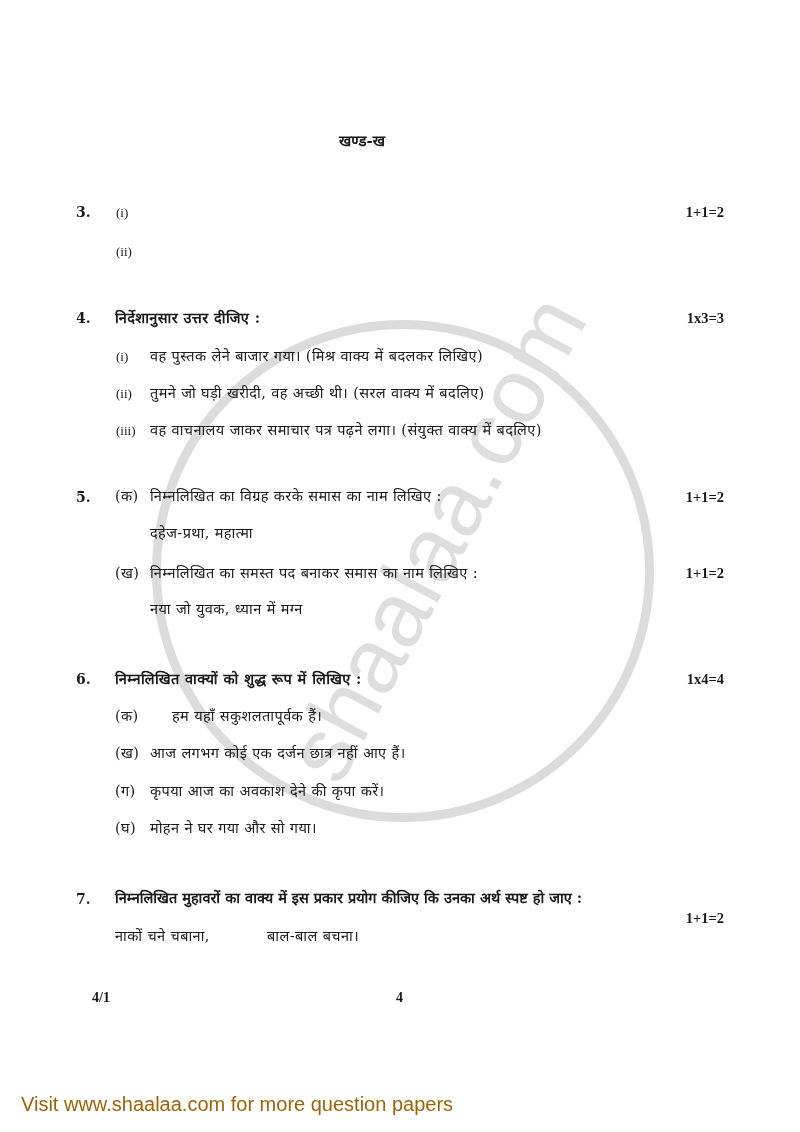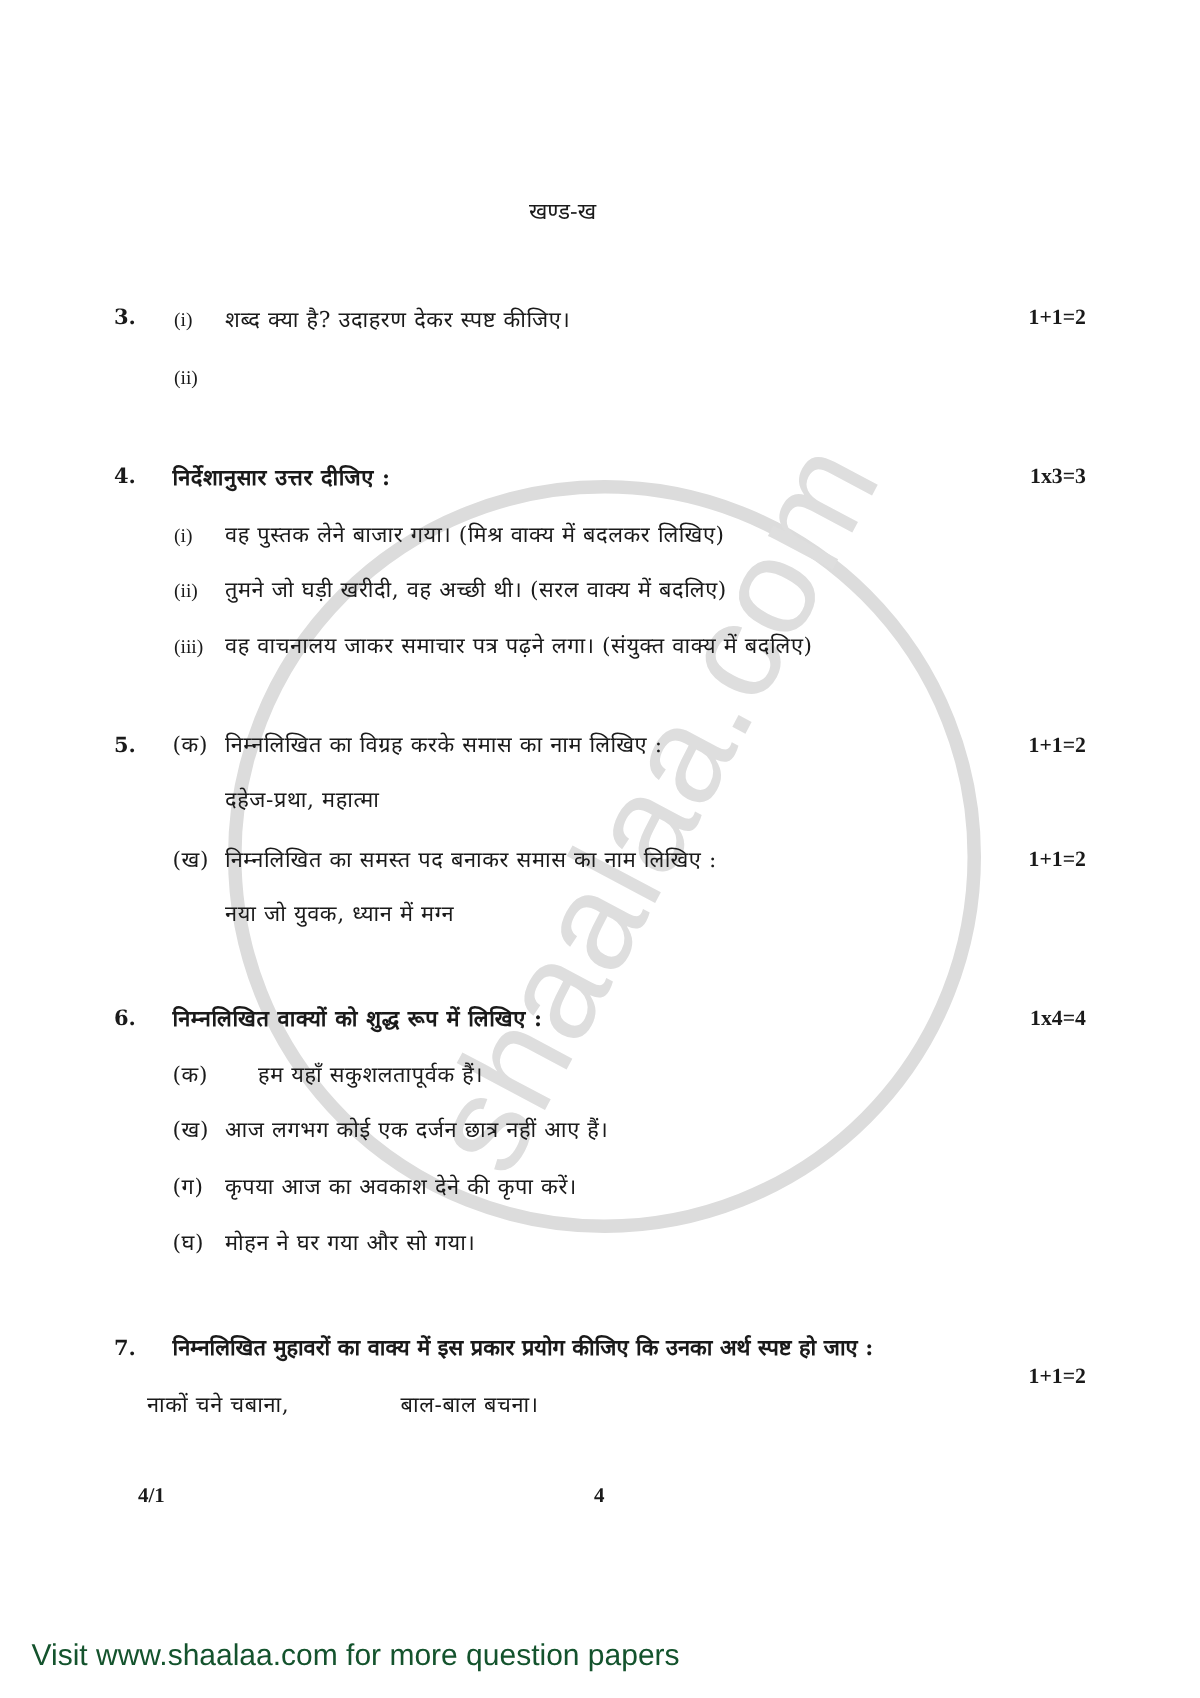--- a/index.html
+++ b/index.html
@@ -49,22 +49,21 @@
       position: absolute;
       z-index: 1;
       white-space: nowrap;
     }
     .section-title {
       left: 0;
       width: 724px;
       text-align: center;
       top: 130px;
       font-size: 15px;
-      font-weight: normal;
-      padding-left: 13px;
+      font-weight: bold;
     }
     .qnum {
       font-weight: bold;
       font-size: 14px;
       left: 76px;
     }
     .roman {
       font-family: "Liberation Serif", "DejaVu Serif", serif;
       font-size: 13px;
       left: 116px;
@@ -95,36 +94,35 @@
       top: 990px;
       font-family: "Liberation Serif", "DejaVu Serif", serif;
       font-weight: bold;
       font-size: 14px;
     }
     .visit-banner {
       left: 21px;
       top: 1093px;
       font-family: "Liberation Sans", "DejaVu Sans", sans-serif;
       font-size: 20px;
-      color: #14532d;
+      color: #a16207;
     }
   </style>
 </head>
 <body>
 
 <div class="page">
 
   <div class="watermark-circle"></div>
   <div class="watermark-text">shaalaa.com</div>
 
   <div class="abs section-title">खण्ड-ख</div>
 
   <div class="abs qnum" style="top:204px;">3.</div>
   <div class="abs roman" style="top:205px;">(i)</div>
-  <div class="abs text" style="left:150px; top:202px;">शब्द क्या है?  उदाहरण देकर स्पष्ट कीजिए।</div>
   <div class="abs marks" style="top:204px;">1+1=2</div>
   <div class="abs roman" style="top:244px;">(ii)</div>
 
   <div class="abs qnum" style="top:310px;">4.</div>
   <div class="abs text bold" style="left:115px; top:307px;">निर्देशानुसार उत्तर दीजिए :</div>
   <div class="abs marks" style="top:310px;">1x3=3</div>
 
   <div class="abs roman" style="top:349px;">(i)</div>
   <div class="abs text" style="left:150px; top:345px;">वह पुस्तक लेने बाजार गया। (मिश्र वाक्य में बदलकर लिखिए)</div>
   <div class="abs roman" style="top:386px;">(ii)</div>
@@ -152,20 +150,20 @@
   <div class="abs text" style="left:115px; top:742px;">(ख)</div>
   <div class="abs text" style="left:150px; top:742px;">आज लगभग कोई एक दर्जन छात्र नहीं आए हैं।</div>
   <div class="abs text" style="left:115px; top:780px;">(ग)</div>
   <div class="abs text" style="left:150px; top:780px;">कृपया आज का अवकाश देने की कृपा करें।</div>
   <div class="abs text" style="left:115px; top:817px;">(घ)</div>
   <div class="abs text" style="left:150px; top:817px;">मोहन ने घर गया और सो गया।</div>
 
   <div class="abs qnum" style="top:891px;">7.</div>
   <div class="abs text bold" style="left:115px; top:887px; letter-spacing:0;">निम्नलिखित मुहावरों का वाक्य में इस प्रकार प्रयोग कीजिए कि उनका अर्थ स्पष्ट हो जाए :</div>
   <div class="abs marks" style="top:910px;">1+1=2</div>
-  <div class="abs text" style="left:98px; top:925px;">नाकों चने चबाना,</div>
+  <div class="abs text" style="left:115px; top:925px;">नाकों चने चबाना,</div>
   <div class="abs text" style="left:267px; top:925px;">बाल-बाल बचना।</div>
 
   <div class="abs footer-left">4/1</div>
   <div class="abs footer-center">4</div>
 
   <div class="abs visit-banner">Visit www.shaalaa.com for more question papers</div>
 </div>
 
 </body></html>

